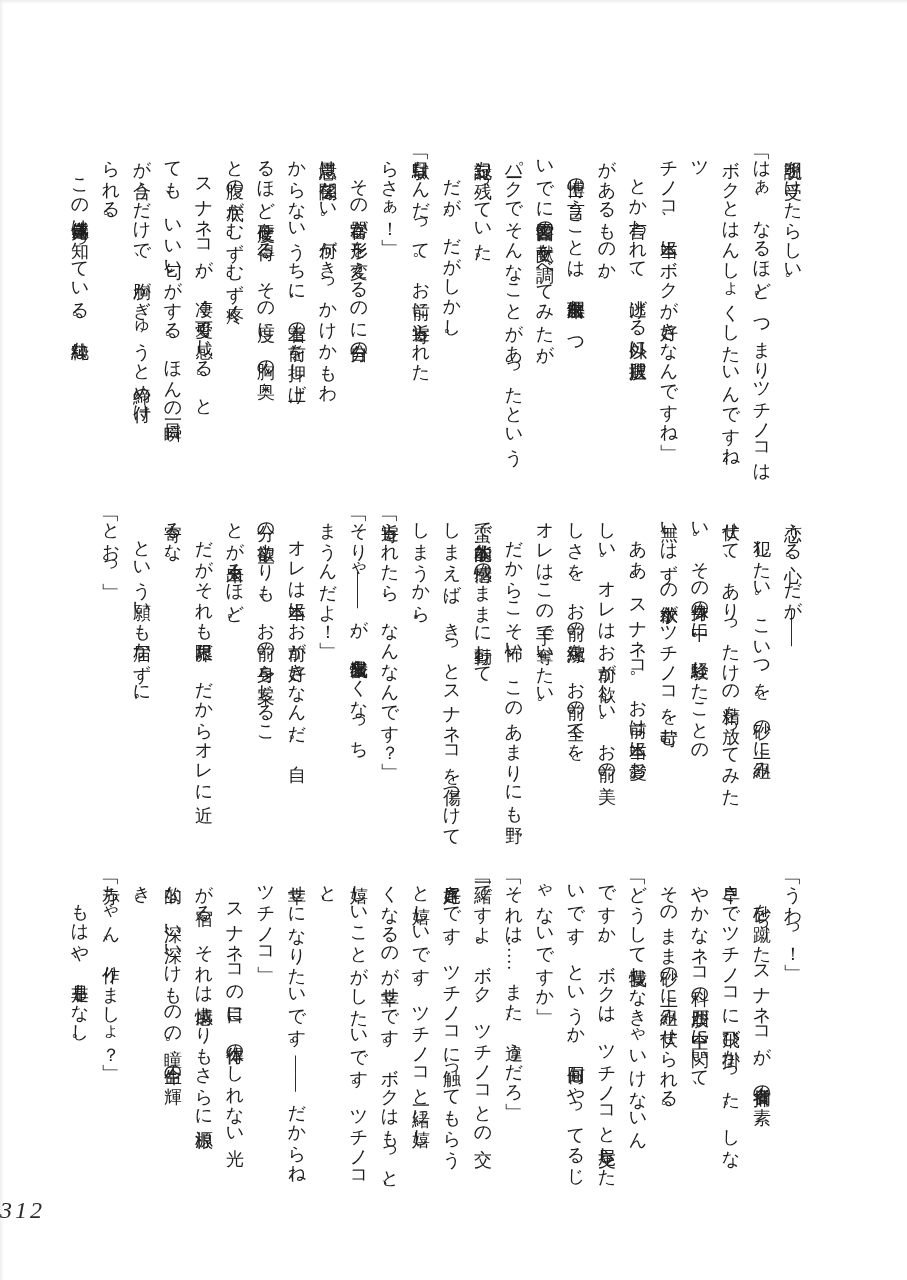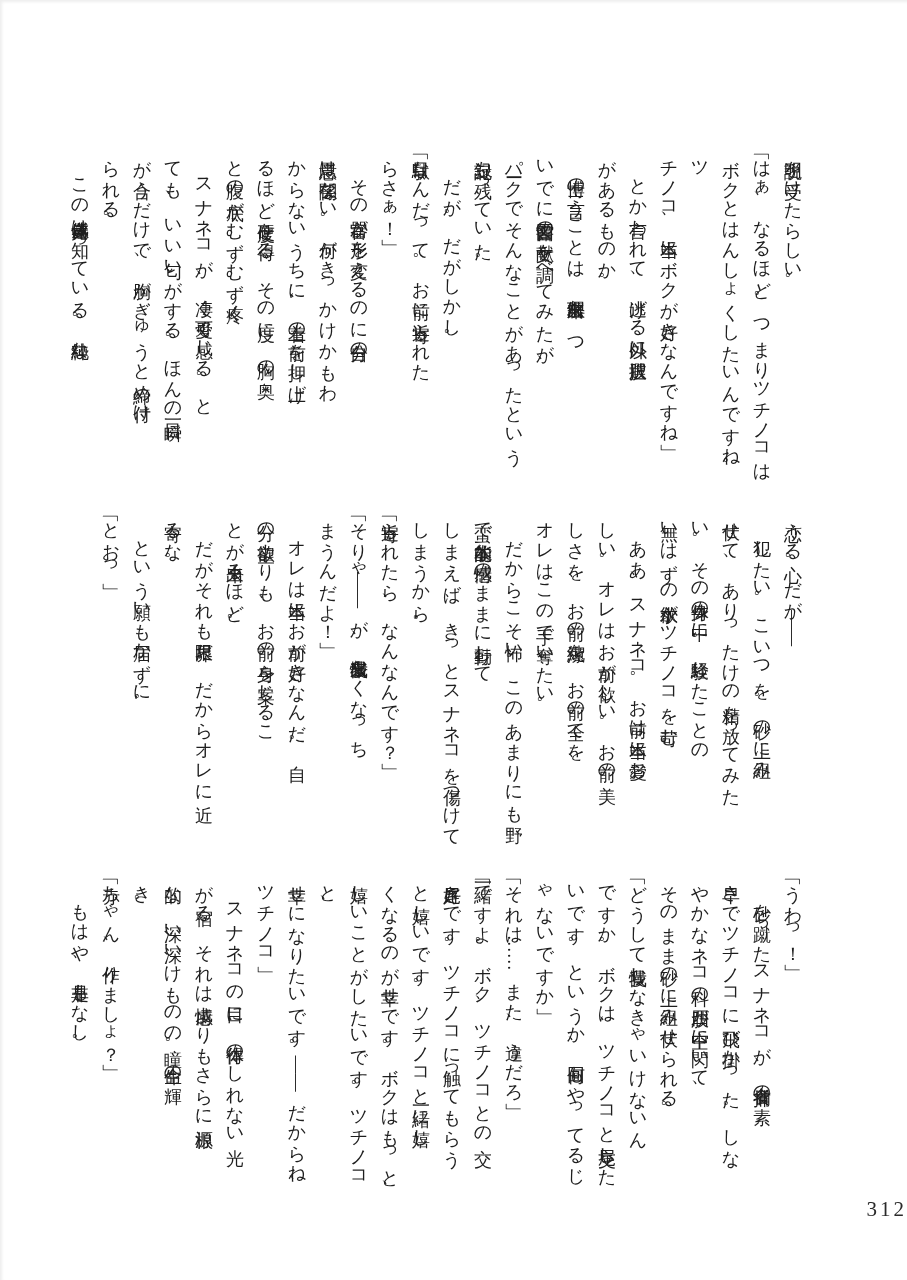--- a/index.html
+++ b/index.html
@@ -43,24 +43,25 @@
     white-space: pre-line;   
   }
   .para.indent {
     text-indent: 1em;        
   }
   .folio {
     position: absolute;
     left: 0;
     right: 0;
     top: 1197px;
-    text-align: right;
-    font-size: 21px;
+    text-align: left;
+    font-size: 24px;
     letter-spacing: 3px;
     color: #2a2a2a;
+    font-style: italic;
   }
 </style>
 </head>
 <body>
 
 <div class="page" style="background: rgb(255, 255, 255);">
   <div class="tblock tblock-top" style="color: rgb(30, 30, 30);">
       <p class="para">説明を受けたらしい。</p>
       <p class="para">「はぁ、なるほど。つまりツチノコは
 ボクとはんしょくしたいんですね。ツ

